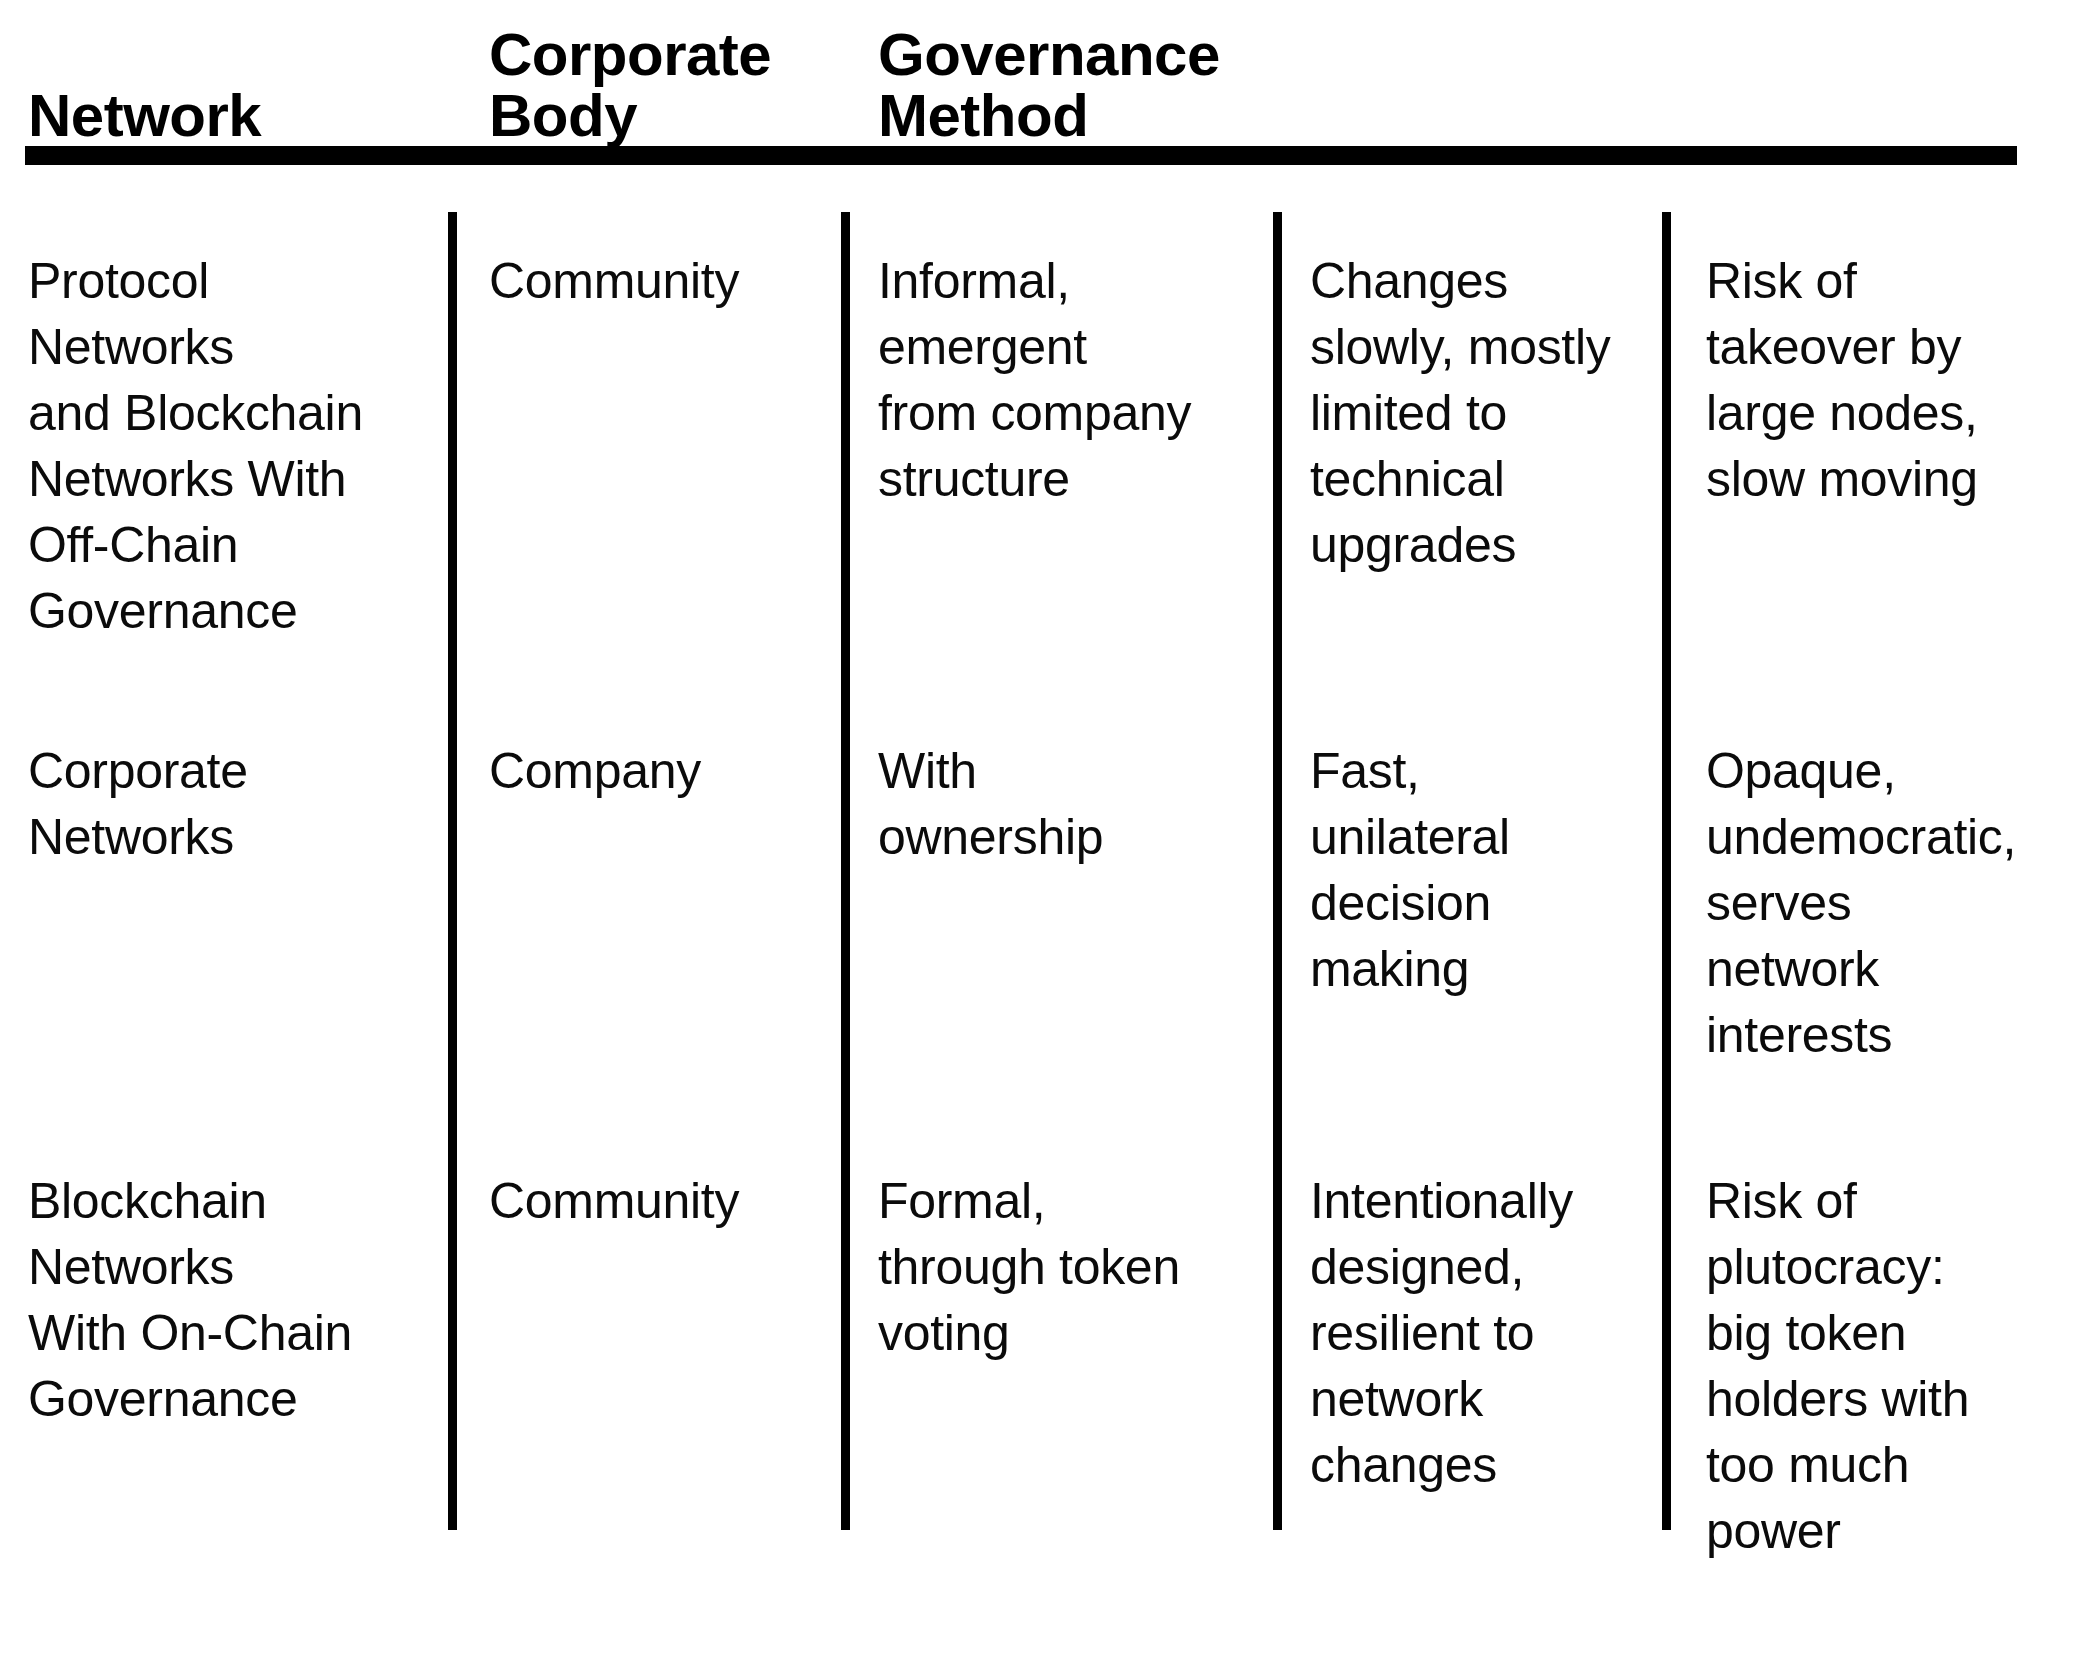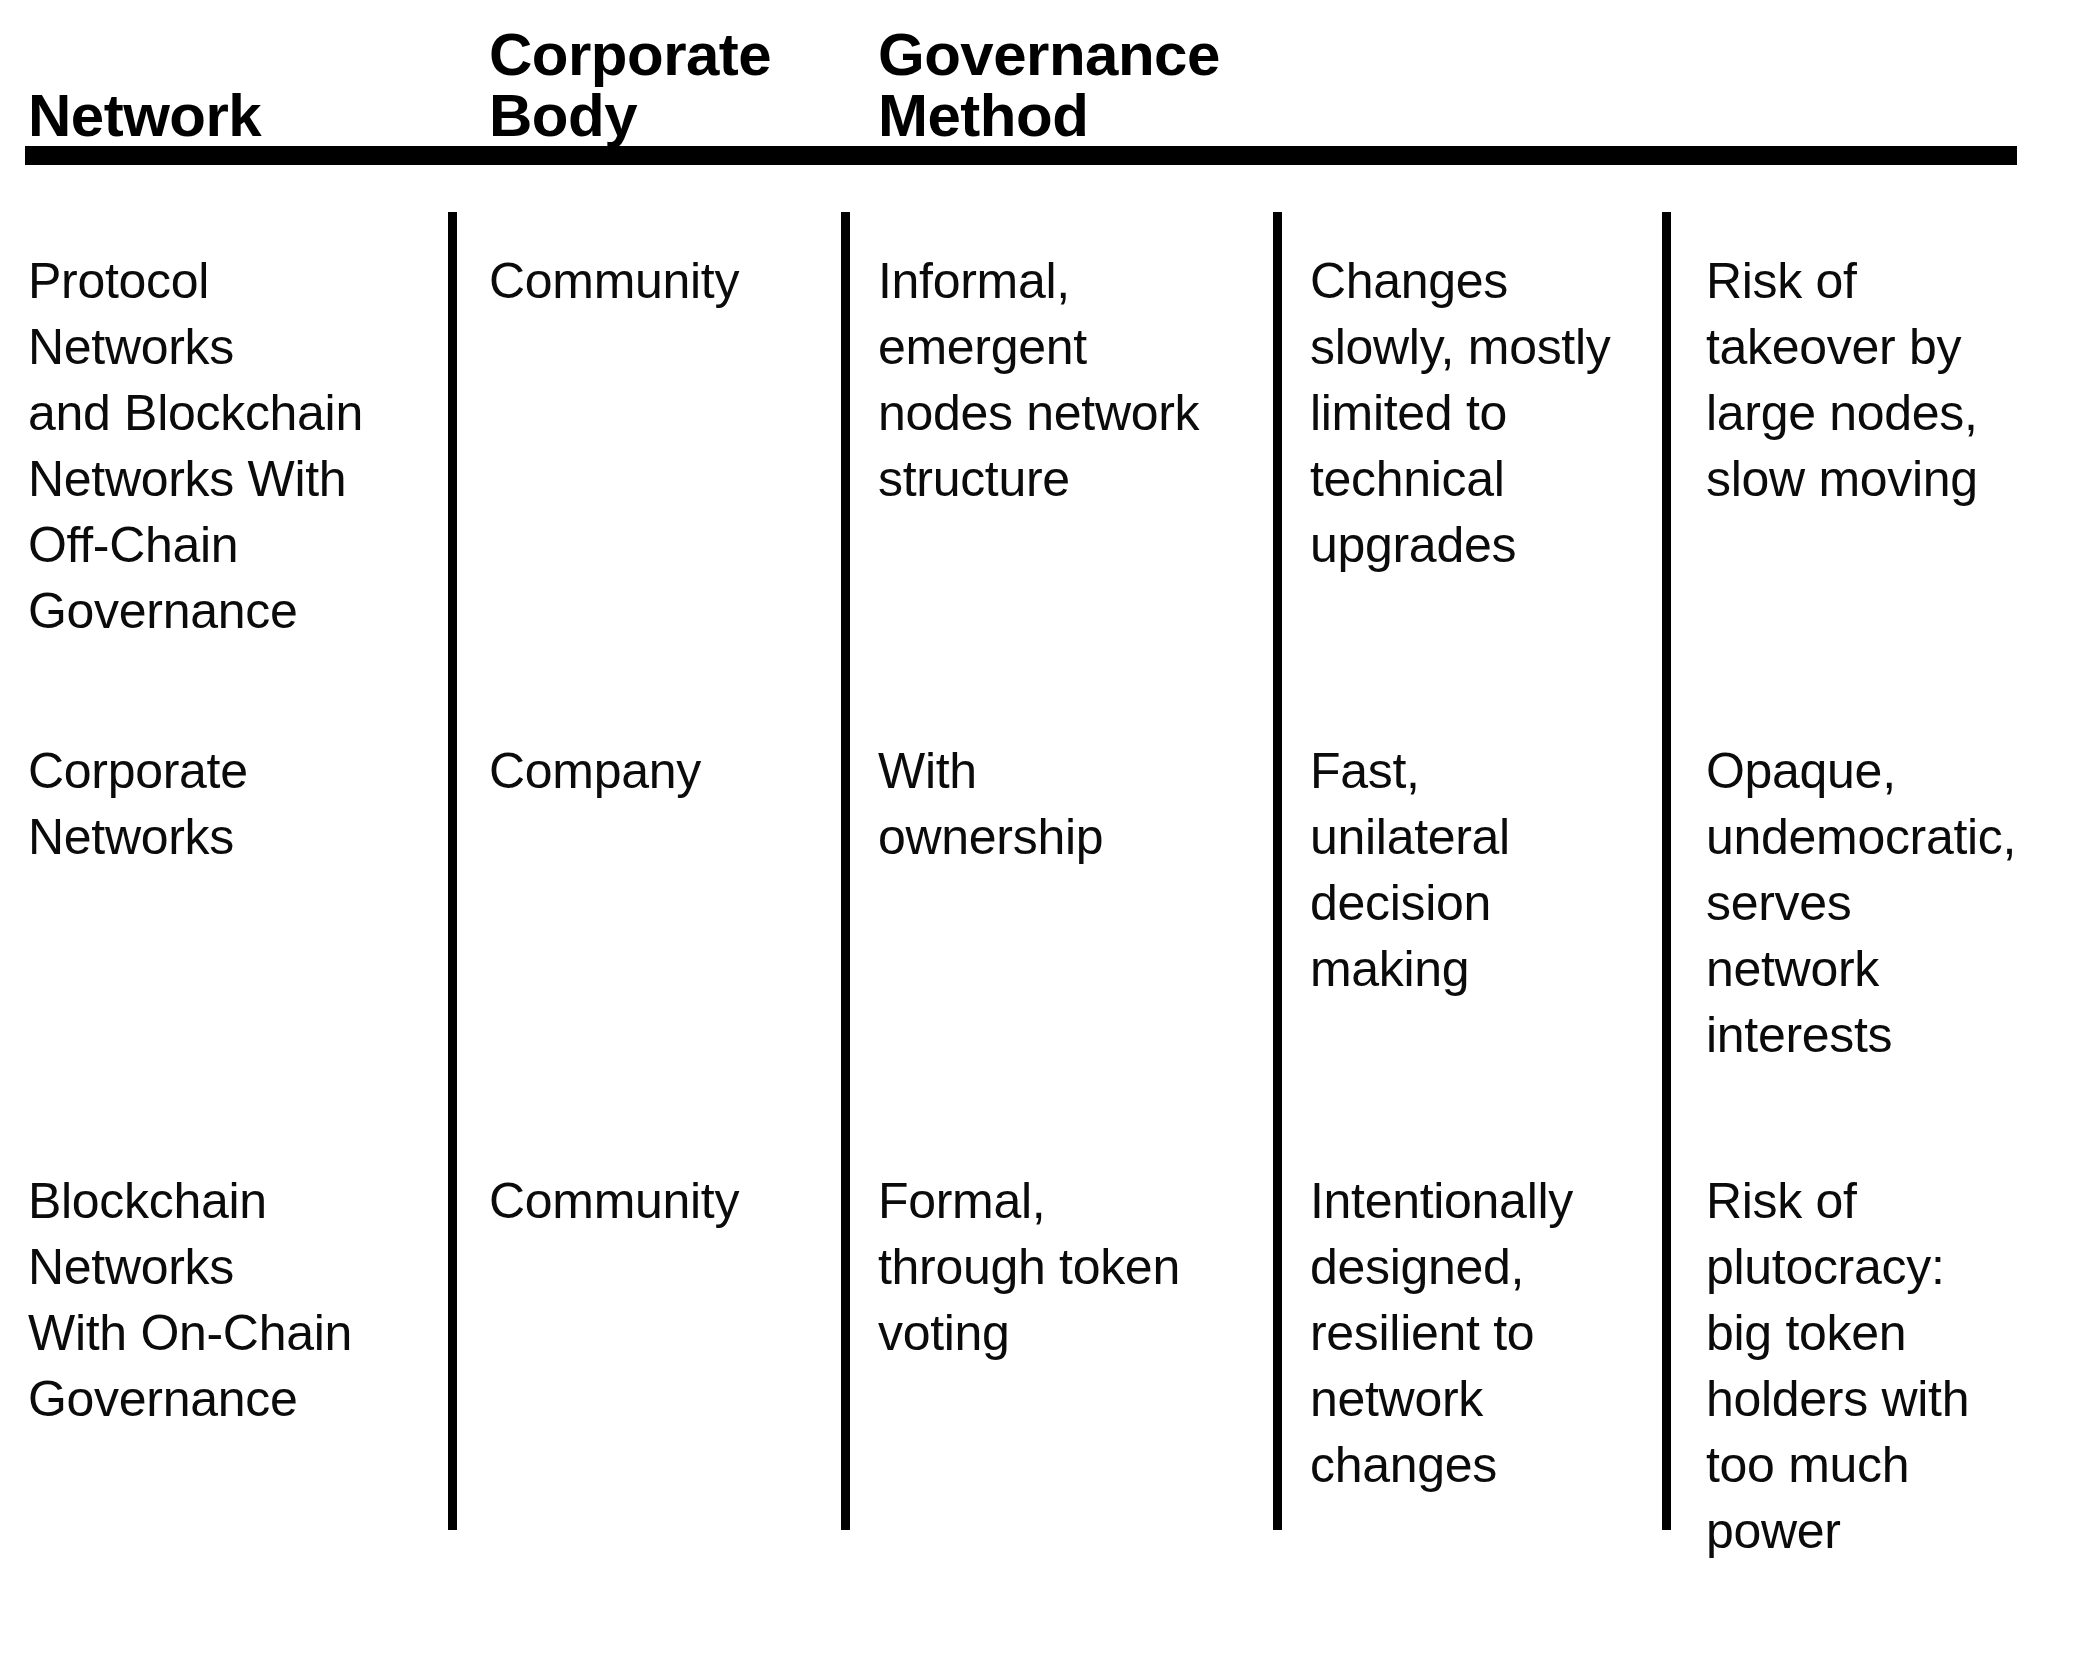--- a/index.html
+++ b/index.html
@@ -117,21 +117,21 @@
   <div class="body-row row-0">
     <div class="cell c-0">Protocol
 Networks
 and Blockchain
 Networks With
 Off-Chain
 Governance</div>
     <div class="cell c-1">Community</div>
     <div class="cell c-2">Informal,
 emergent
-nodes network
+from company
 structure</div>
     <div class="cell c-3">Changes
 slowly, mostly
 limited to
 technical
 upgrades</div>
     <div class="cell c-4">Risk of
 takeover by
 large nodes,
 slow moving</div>

